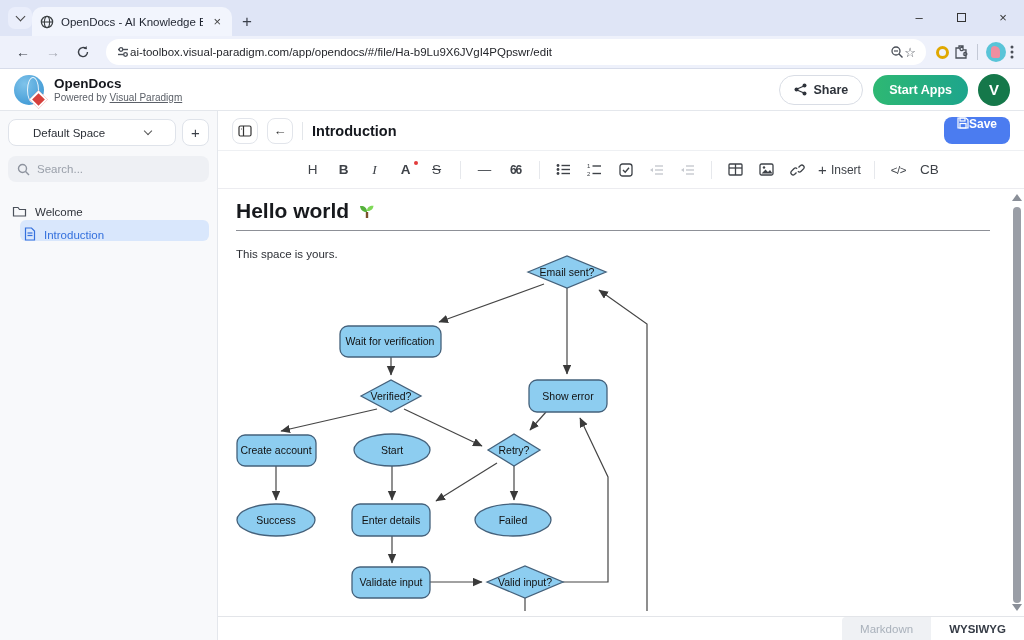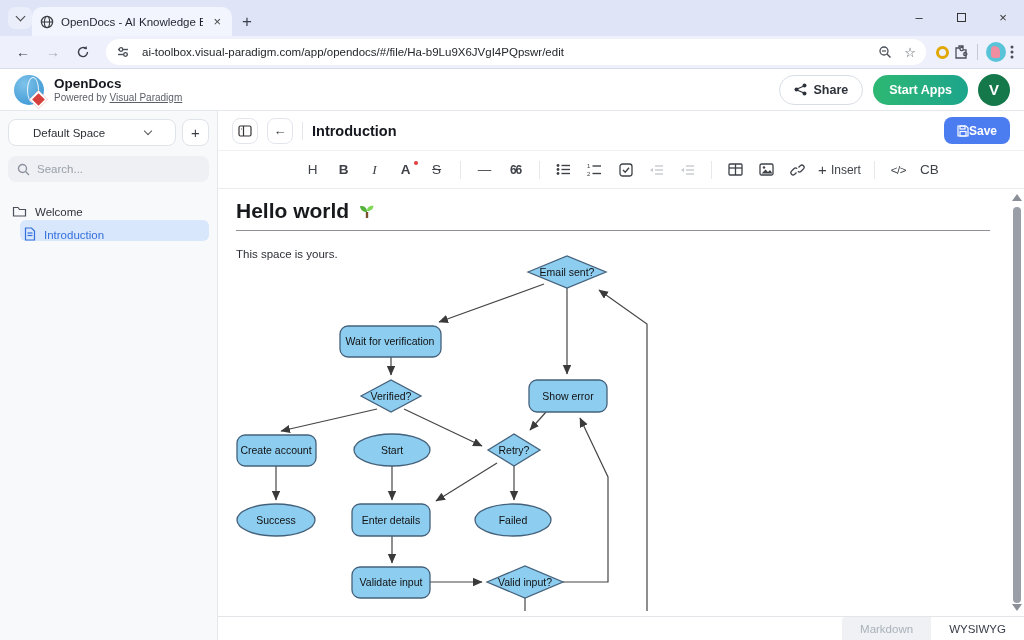--- a/index.html
+++ b/index.html
@@ -21,21 +21,21 @@
   .tab-title{font-size:11.5px;color:#1f2430;white-space:nowrap;overflow:hidden;flex:1}
   .tab-close{font-size:13px;color:#444;cursor:pointer;padding:0 3px}
   .newtab{font-size:17px;color:#3a3f4a;margin:0 0 4px 10px;cursor:pointer}
   .wincontrols{position:absolute;right:0;top:0;height:34px;display:flex}
   .wc{width:42px;height:34px;display:flex;align-items:center;justify-content:center;font-size:13px;color:#333;cursor:pointer}
   .wc .sq{width:9px;height:9px;border:1.2px solid #333}
 
   .addrrow{height:33px;background:var(--chrome-toolbar);display:flex;align-items:center;padding:0 10px;gap:4px;border-bottom:1px solid #d7dcea;flex:none}
   .navbtn{width:26px;height:26px;border-radius:50%;display:flex;align-items:center;justify-content:center;font-size:14px;color:#3a3f47;cursor:pointer}
   .navbtn.disabled{color:#a7abb5}
-  .omnibox{flex:1;height:26px;background:#fff;border-radius:13px;margin:0 6px;display:flex;align-items:center;padding:0 10px;gap:12px}
+  .omnibox{flex:1;height:26px;background:#fff;border-radius:13px;margin:0 6px;display:flex;align-items:center;padding:0 10px;gap:0}
   .url{font-size:11.5px;color:#24262b;flex:1;white-space:nowrap;overflow:hidden}
   .omni-ic{color:#4a4f58;font-size:13px;cursor:pointer;display:flex;align-items:center}
   .ext-ring{width:13px;height:13px;border:3.5px solid #e0a800;border-radius:50%;cursor:pointer}
   .divv{width:1px;height:16px;background:#c4c9d6;margin:0 4px}
   .profile{width:20px;height:20px;border-radius:50%;background:#59c4d8;position:relative;cursor:pointer;overflow:hidden}
   .profile::after{content:"";position:absolute;left:5px;top:4px;width:9px;height:12px;background:#ef8ea0;border-radius:4px 6px 2px 3px}
 
   
   .appheader{height:42px;background:#fff;border-bottom:1px solid var(--border);display:flex;align-items:center;padding:0 14px;gap:10px;flex:none}
   .logo{width:30px;height:30px;position:relative;flex:none}
@@ -63,21 +63,21 @@
   .searchbox input::placeholder{color:#9aa0aa}
   .tree-row{display:flex;align-items:flex-end;gap:8px;height:22px;padding:0 4px;font-size:11.5px;color:#2f333b;cursor:pointer}
   .tree-row.selected{background:var(--selected-bg);border-radius:6px;color:var(--selected-text);height:21px;margin:2px 0 0 12px}
   .tree-row.selected svg{stroke:var(--selected-text)}
 
   .main{flex:1;display:flex;flex-direction:column;min-width:0;background:#fff}
   .docbar{height:40px;border-bottom:1px solid #eef0f3;display:flex;align-items:center;padding:0 14px;gap:9px;flex:none}
   .tool-sq{width:26px;height:26px;background:#fff;border:1px solid #e2e5eb;border-radius:8px;display:flex;align-items:center;justify-content:center;cursor:pointer;color:#333;font-size:13px}
   .vsep{width:1px;height:18px;background:#e3e6ea}
   .doctitle{font-size:14.5px;font-weight:bold;color:#15181e}
-  .btn-save{margin-left:auto;display:flex;align-items:center;background:var(--accent-blue);color:#fff;border-radius:8px;height:27px;padding:0 13px;font-size:12px;font-weight:bold;cursor:pointer}
+  .btn-save{margin-left:auto;display:flex;align-items:flex-start;background:var(--accent-blue);color:#fff;border-radius:8px;height:27px;padding:0 13px;font-size:12px;font-weight:bold;cursor:pointer}
 
   .edtoolbar{height:38px;border-bottom:1px solid #ececf0;display:flex;align-items:center;justify-content:center;gap:4px;flex:none;color:#3e4248}
   .tbtn{min-width:27px;height:26px;border-radius:5px;display:flex;align-items:center;justify-content:center;font-size:13.5px;cursor:pointer;padding:0 3px}
   .tbtn.dim{color:#c6c9cf}
   .tb-b{font-weight:bold}.tb-i{font-style:italic;font-family:"Liberation Serif",serif}
   .tb-a{position:relative;font-weight:bold}
   .tb-a::after{content:"";position:absolute;top:4px;right:1px;width:4px;height:4px;border-radius:50%;background:#e23c3c}
   .tb-s{text-decoration:line-through}
   .tb-quote{font-weight:bold;font-size:12px;letter-spacing:-1px}
   .tb-sep{width:1px;height:18px;background:#e6e8ec;margin:0 6px}
@@ -96,21 +96,21 @@
 
   .scrollbar{position:absolute;right:0;top:0;bottom:0;width:15px;display:flex;flex-direction:column;align-items:center;background:#fff;cursor:pointer}
   .sb-arrow{width:0;height:0;border-left:5px solid transparent;border-right:5px solid transparent;margin:5px 0}
   .sb-up{border-bottom:7px solid #8a8f98}
   .sb-down{border-top:7px solid #8a8f98;margin-top:auto}
   .sb-thumb{width:8px;flex:1;background:#9a9ea6;border-radius:5px;margin:1px 0}
 
   .statusbar{height:24px;border-top:1px solid #e3e5e9;display:flex;align-items:center;justify-content:flex-end;flex:none;background:#fff}
   .sb-btn{height:23px;display:flex;align-items:center;padding:0 18px;font-size:11.5px;cursor:pointer}
   .sb-md{background:#eff1f4;color:#a9b1bb;border-radius:4px 0 0 0}
-  .sb-wy{background:#fff;color:#363c46;font-weight:normal}
+  .sb-wy{background:#fff;color:#363c46;font-weight:bold}
 
   svg.ic{display:block}
 </style>
 </head>
 <body>
 
 <div class="win">
 
   <div class="tabstrip">
     <div class="tab-search">

